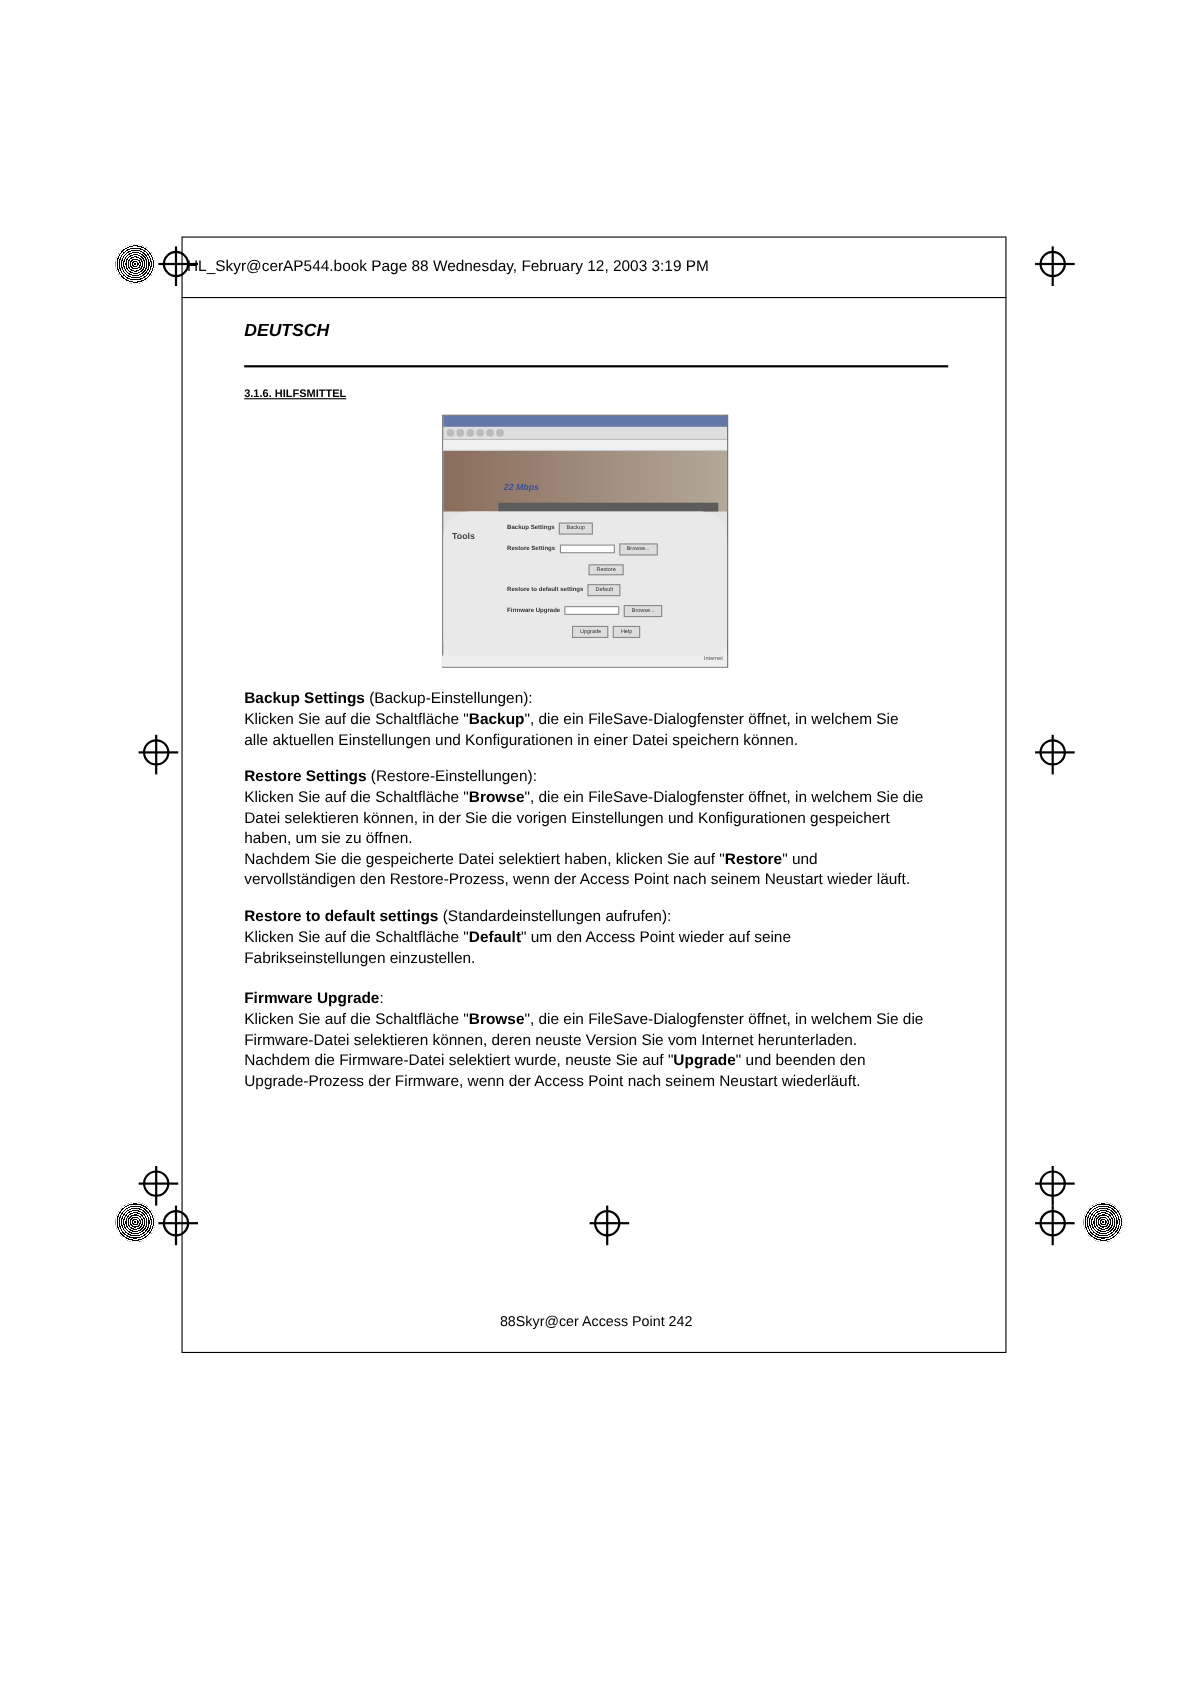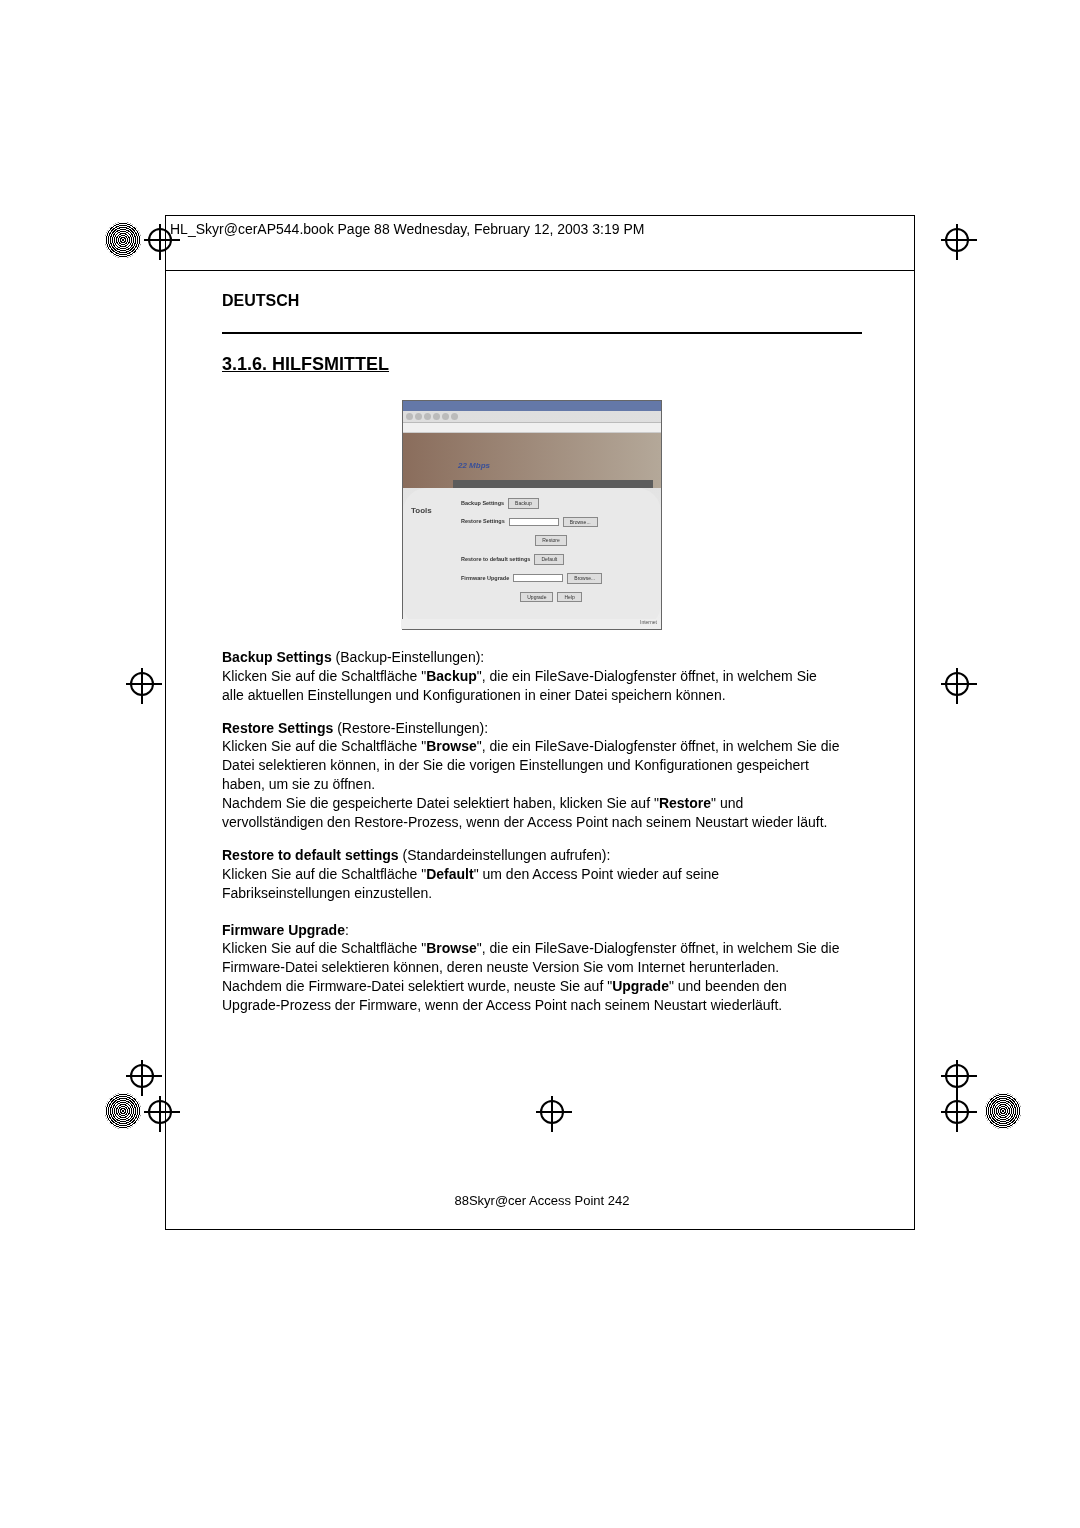--- a/index.html
+++ b/index.html
@@ -13,55 +13,56 @@
     .page-frame {
       position: absolute;
       top: 215px;
       left: 165px;
       width: 750px;
       height: 1015px;
       border: 1px solid #000;
     }
     .header-line {
       position: absolute;
-      top: 221px;
+      top: 233px;
       left: 170px;
       width: 740px;
       font-size: 14px;
       color: #000;
     }
     .content {
       position: absolute;
       top: 290px;
       left: 222px;
       width: 620px;
       font-size: 14px;
       color: #000;
       line-height: 1.35;
     }
     .lang-title {
       font-weight: bold;
       font-size: 16px;
       display: inline-block;
       margin-bottom: 20px;
+      font-style: italic;
     }
     .title-underline {
       border-bottom: 2px solid #000;
       width: 640px;
       margin-bottom: 18px;
     }
     .section-heading {
       font-weight: bold;
       text-decoration: underline;
-      font-size: 18px;
+      font-size: 10px;
     }
     .para { margin-bottom: 2px; }
     .bold { font-weight: bold; }
     .screenshot {
-      margin: 24px auto 18px auto;
+      margin: 12px auto 18px auto;
       width: 260px;
       height: 230px;
       border: 1px solid #666;
       background: linear-gradient(#ddd,#eee);
       position: relative;
       font-size: 5px;
       color: #555;
     }
     .sc-titlebar { height: 10px; background: #6478a8; }
     .sc-toolbar { height: 12px; border-bottom:1px solid #bbb; display:flex; align-items:center; gap:2px; padding:0 3px;}

